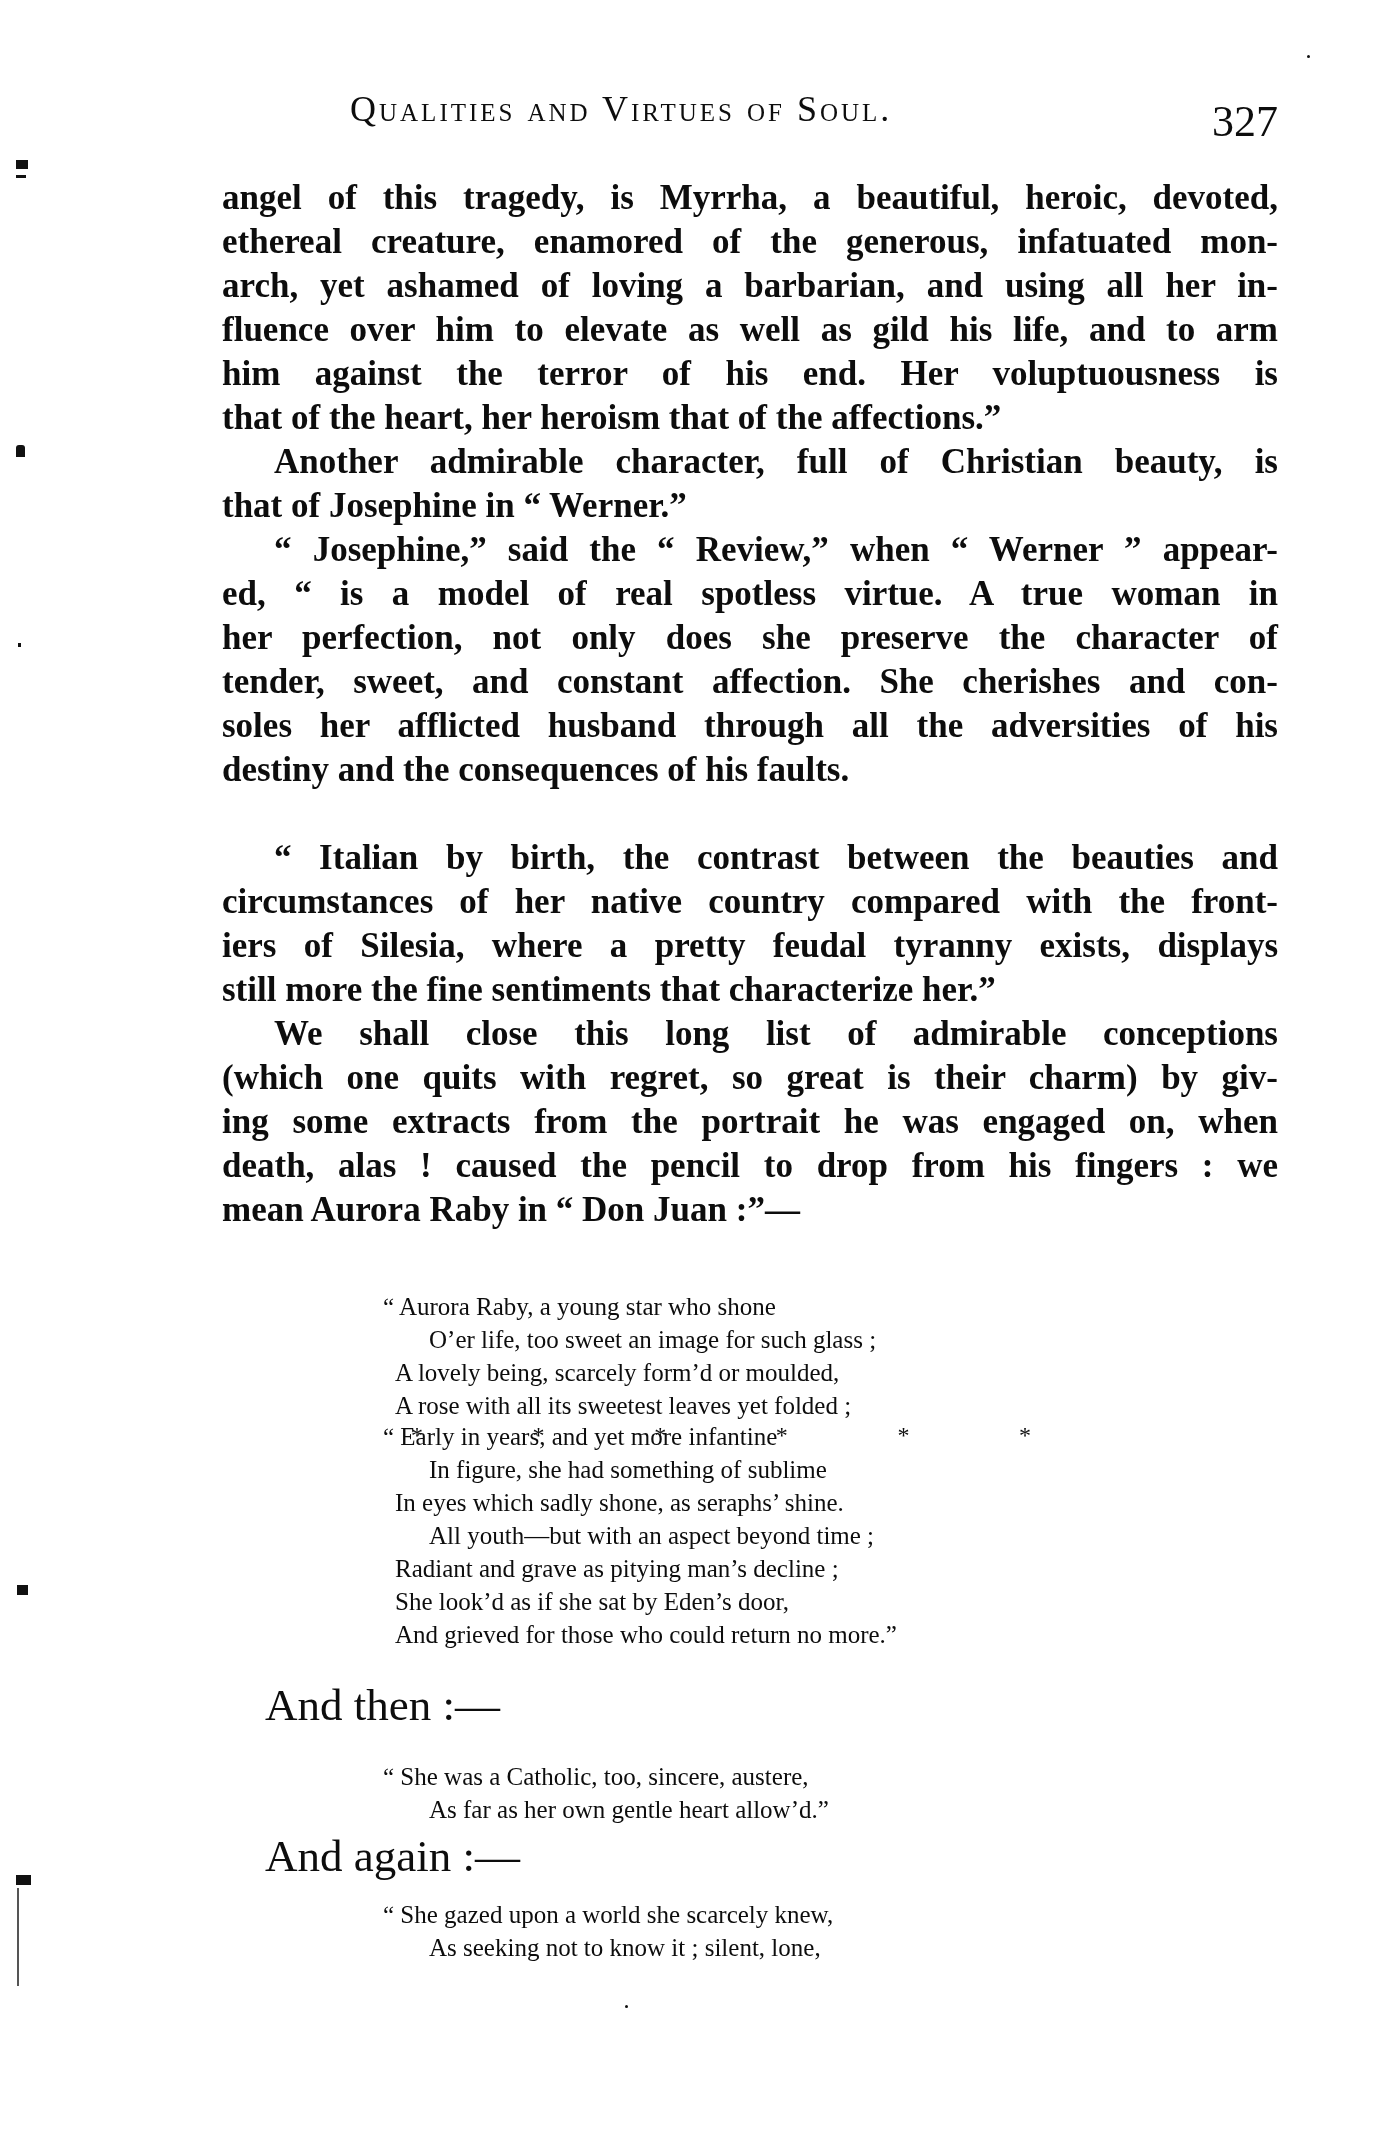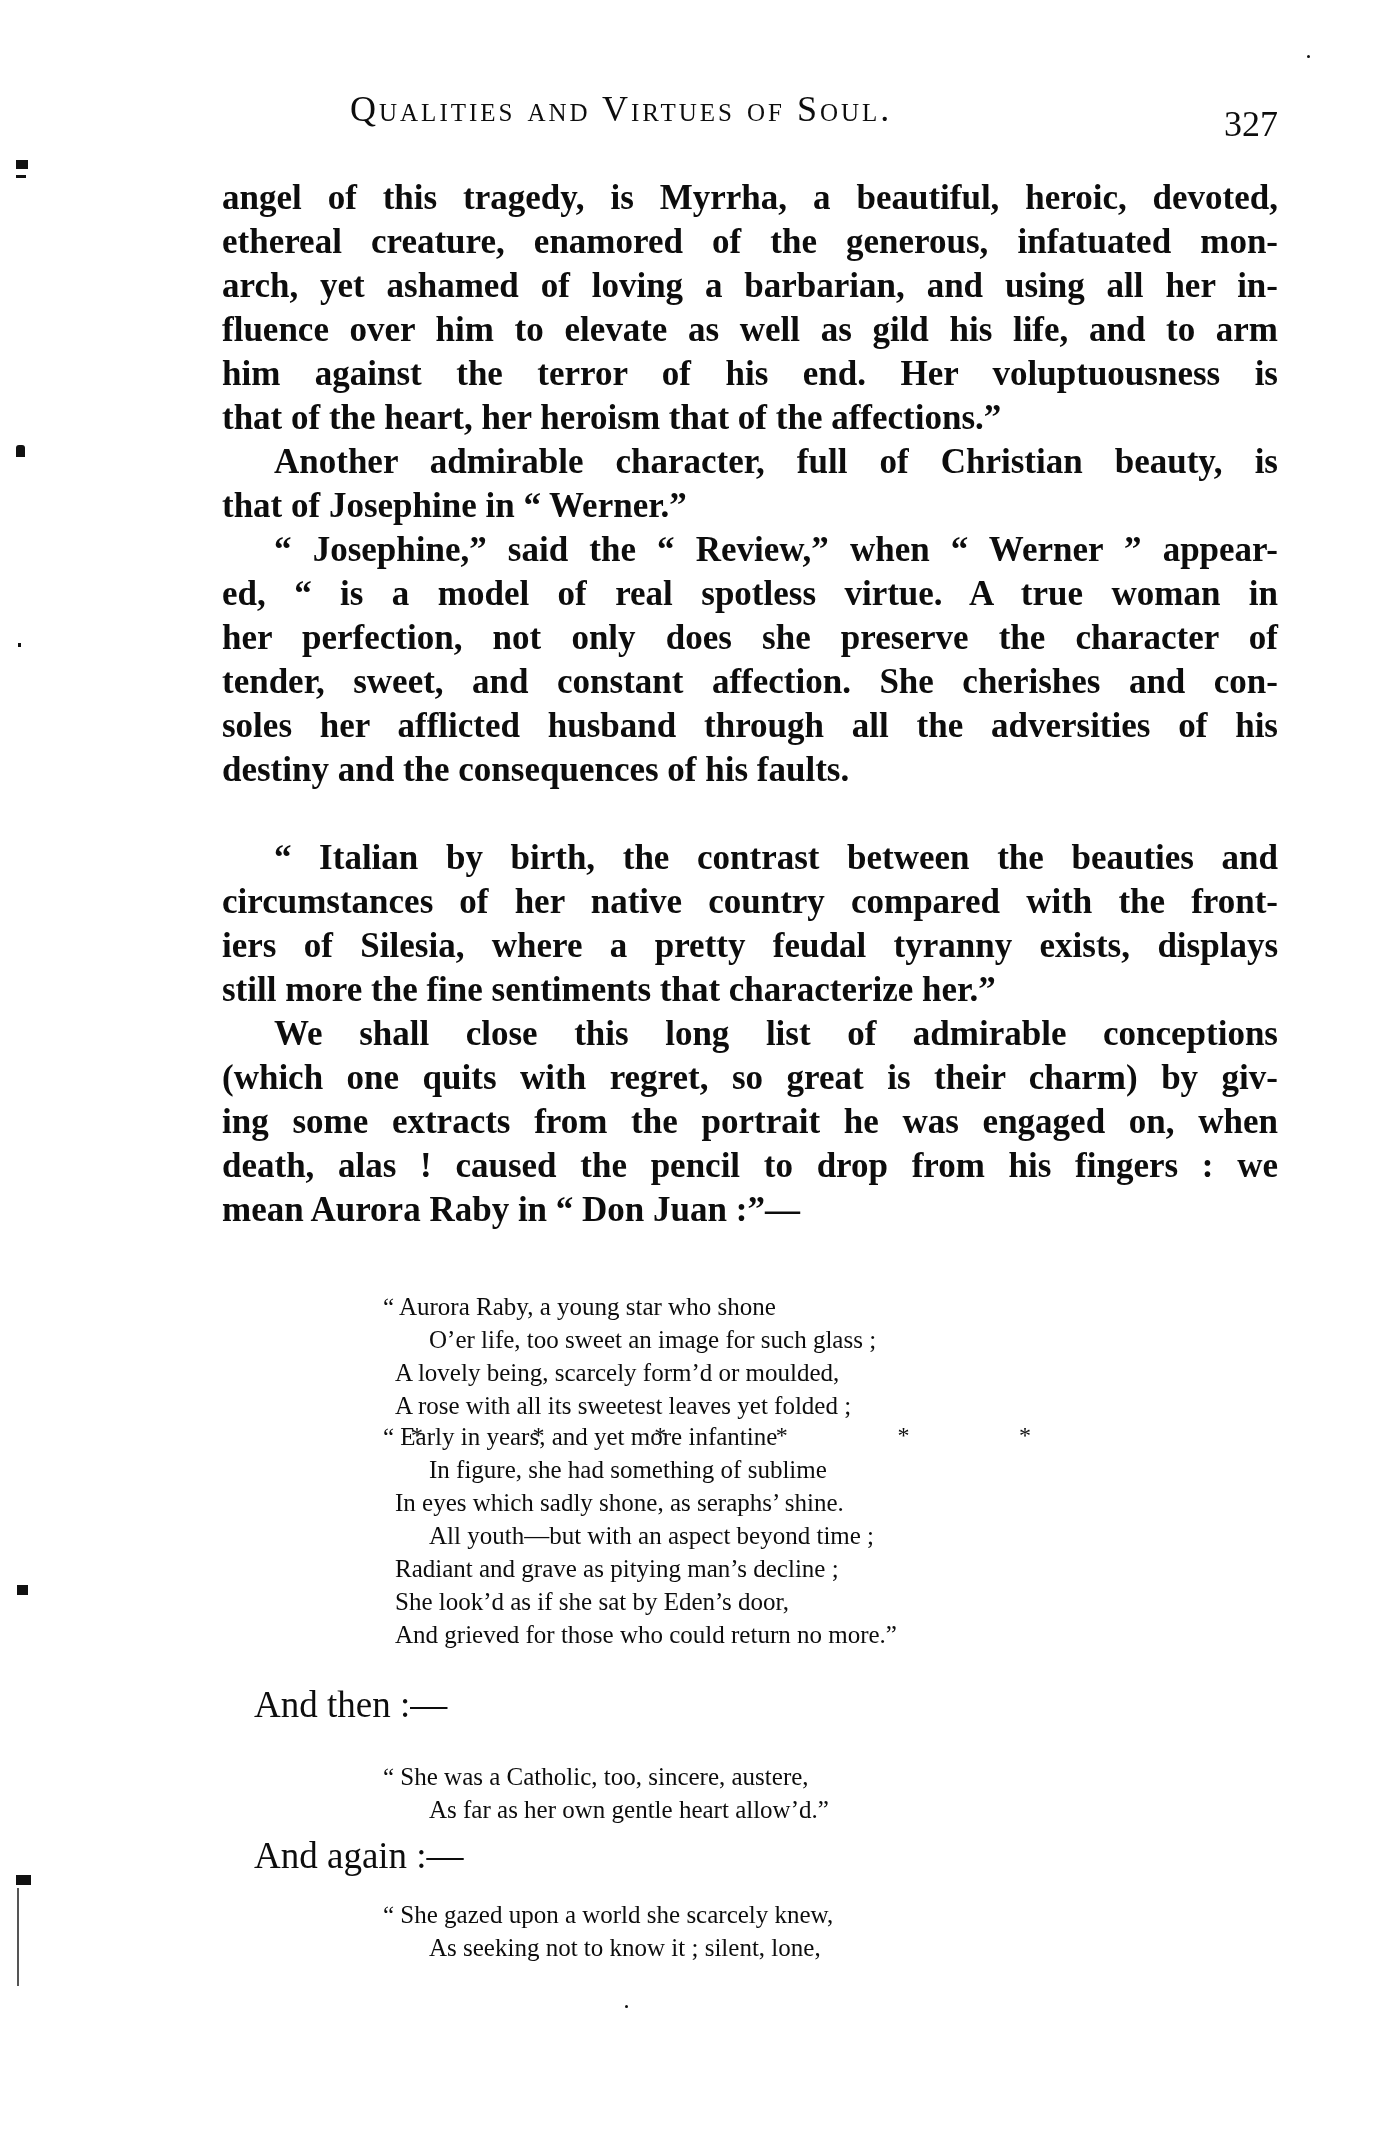--- a/index.html
+++ b/index.html
@@ -2,32 +2,32 @@
 <html><head>
 <meta charset="utf-8">
 <style>
   html, body { margin: 0; padding: 0; background: #ffffff; }
   body { width: 1377px; height: 2135px; position: relative; overflow: hidden;
          font-family: "Liberation Serif", "DejaVu Serif", serif; color: #0d0d0d; }
   .page { position: absolute; left: 0; top: 0; width: 1377px; height: 2135px; }
   .running-head { position: absolute; top: 88px; left: 350px; width: 928px; height: 50px; }
   .running-title { position: absolute; left: 0; top: 0; font-size: 36px; letter-spacing: 3px;
                    font-variant: small-caps; white-space: nowrap; }
-  .page-number { position: absolute; right: 0; top: 15px; font-size: 36px; }
+  .page-number { position: absolute; right: 0; top: 8px; font-size: 44px; }
   .prose { position: absolute; left: 222px; width: 1056px; font-size: 35px; line-height: 44px; font-weight: bold; }
   .line { display: block; white-space: nowrap; text-align: justify; text-align-last: justify; height: 44px; }
   .line.last { text-align-last: left; }
   .indent { padding-left: 52px; }
   .verse { position: absolute; font-size: 25px; line-height: 33px; }
   .vline { display: block; white-space: nowrap; height: 33px; }
   .vi1 { padding-left: 0; }
   .vi2 { padding-left: 46px; }
   .vi3 { padding-left: 12px; }
   .stars { display: flex; justify-content: space-between; width: 620px; padding-left: 28px; height: 26px; line-height: 26px; font-size: 24px; }
-  .lead { position: absolute; left: 254px; font-size: 37px; line-height: 44px; white-space: nowrap; }
+  .lead { position: absolute; left: 265px; font-size: 45px; line-height: 44px; white-space: nowrap; }
   .mark { position: absolute; background: #111; }
 </style>
 </head>
 <body>
 
 <div class="page">
 
   <div class="mark" style="left:16px;top:160px;width:12px;height:9px;"></div>
   <div class="mark" style="left:16px;top:175px;width:10px;height:3px;"></div>
   <div class="mark" style="left:16px;top:445px;width:9px;height:12px;border-radius:3px 3px 0 0;"></div>

